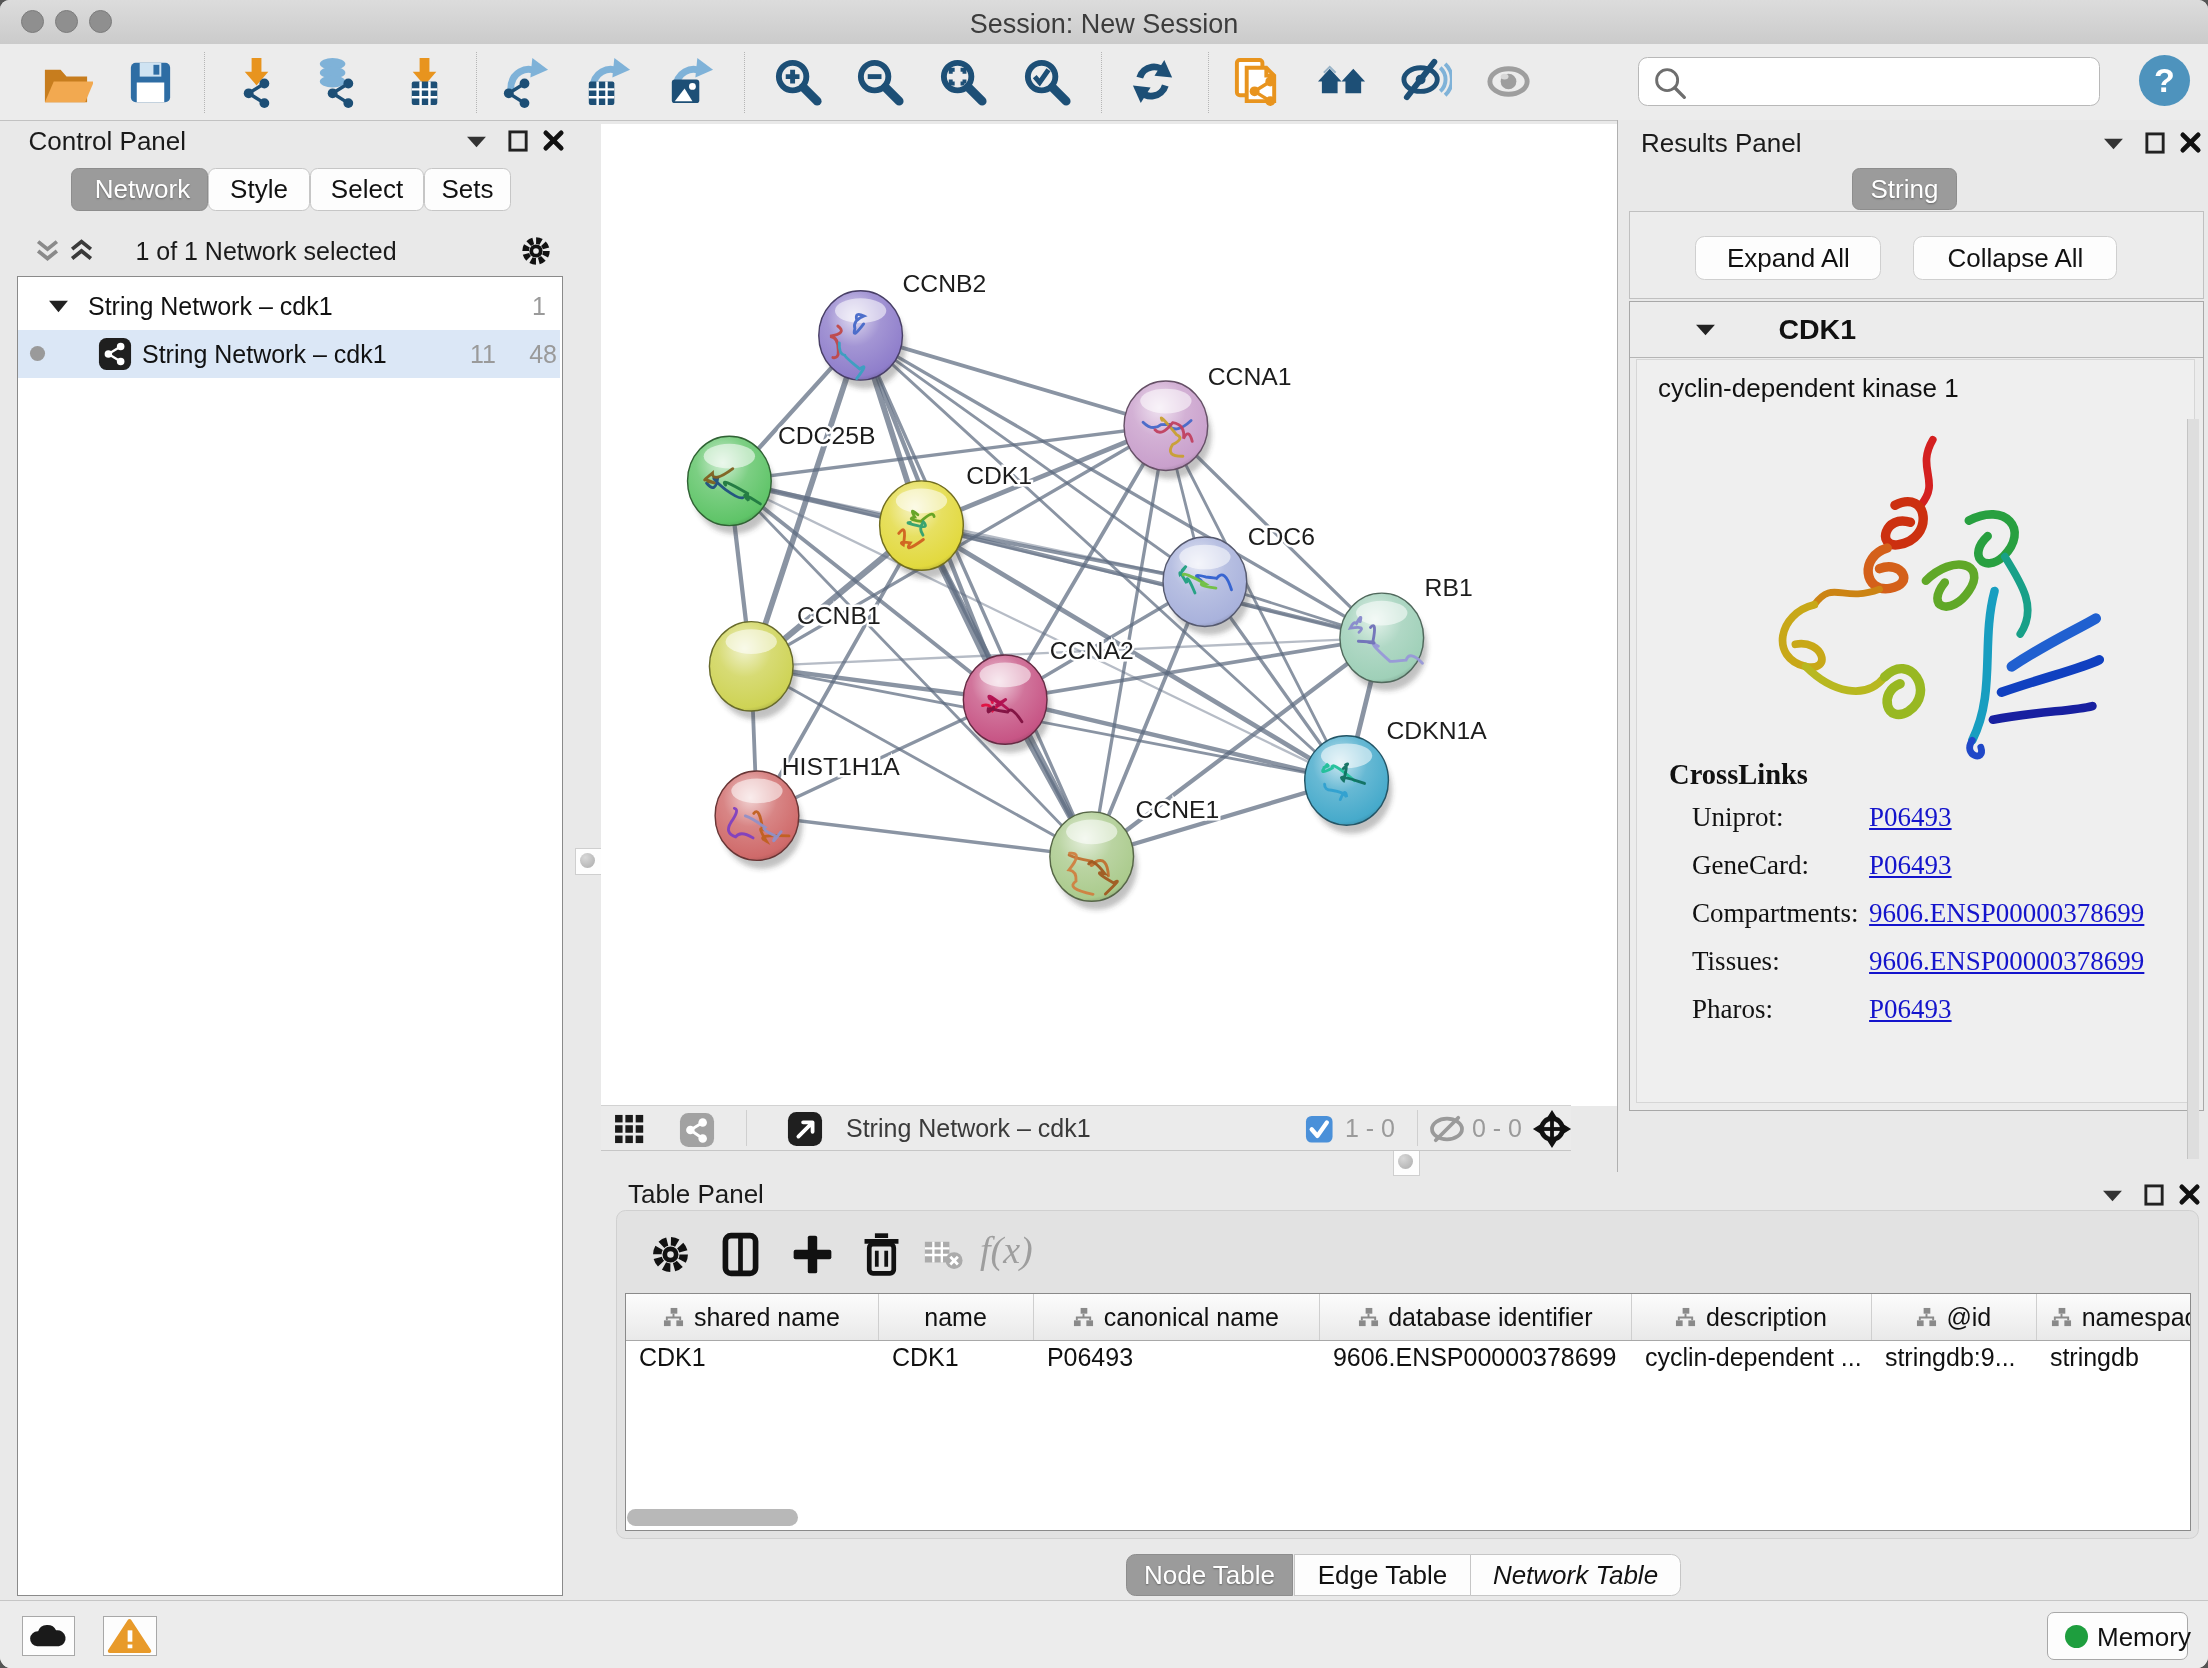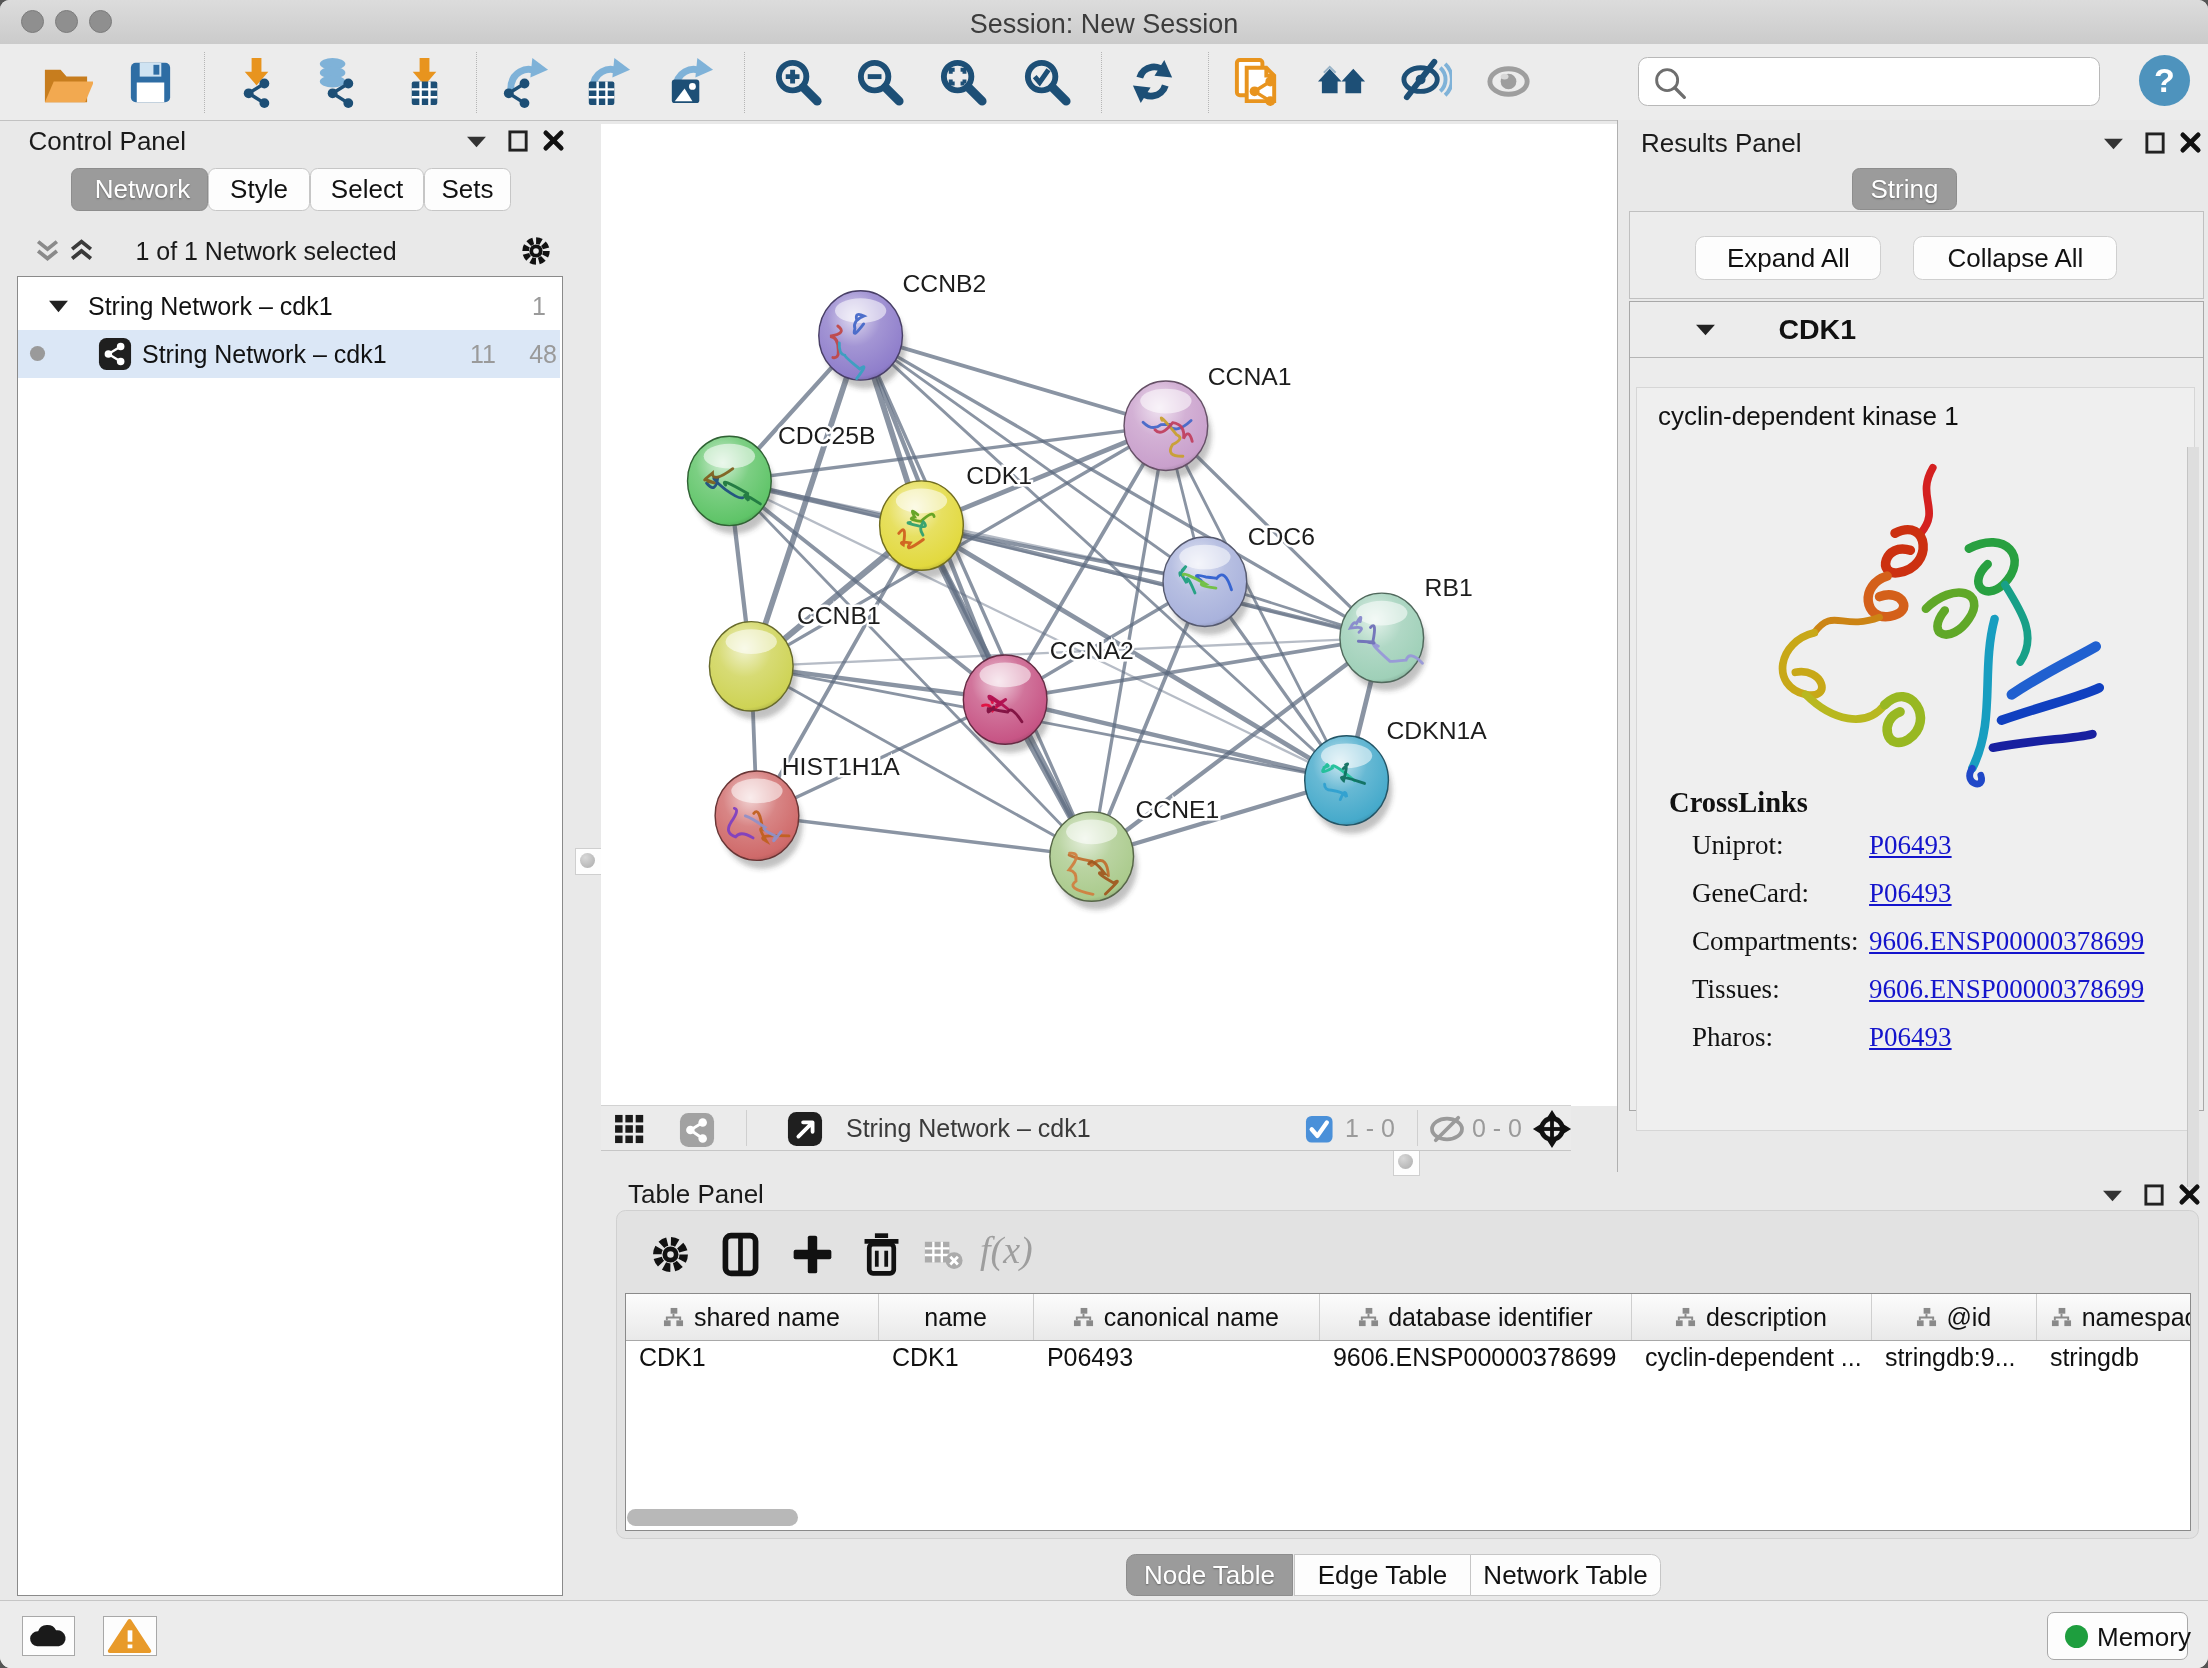--- a/index.html
+++ b/index.html
@@ -52,21 +52,21 @@
   #results-panel{position:absolute;left:1617px;top:120px;width:592px;height:1052px;background:#e9e9e9;
     border-left:1.9px solid #b0b0b0;}
   #rp-outerbox{position:absolute;left:11.4px;top:91px;width:573px;height:86px;background:#ececec;
     border:1px solid #c0c0c0;}
   .rp-btn{position:absolute;top:24px;height:44px;background:#fdfdfd;border:1px solid #cfcfcf;border-radius:9.5px;
     font-size:26px;color:#111;text-align:center;line-height:42px;cursor:pointer;box-sizing:border-box;}
   #rp-mainbox{position:absolute;left:11.4px;top:181px;width:573px;height:808px;background:#ececec;
     border:1px solid #a8a8a8;}
   #rp-gene-header{position:absolute;left:0;top:0;width:573px;height:55px;border-bottom:1px solid #b5b5b5;}
   #rp-gene{position:absolute;left:148px;top:11.4px;font-size:28.5px;font-weight:bold;color:#111;}
-  #rp-content{position:absolute;left:5.7px;top:57px;width:559px;height:744px;background:#efefef;border:1px solid #d6d6d6;box-sizing:border-box;margin-top:28px;}
+  #rp-content{position:absolute;left:5.7px;top:57px;width:559px;height:744px;background:#efefef;border:1px solid #d6d6d6;box-sizing:border-box;}
   #rp-desc{position:absolute;left:21px;top:13.3px;font-size:26px;color:#111;}
   #crosslinks{position:absolute;left:32px;top:399px;width:514px;font-family:"Liberation Serif",serif;}
   #cl-head{font-size:28.5px;font-weight:bold;color:#111;}
   .cl-row{position:relative;height:48px;}
   .cl-label{position:absolute;left:23px;top:11.4px;font-size:27px;color:#111;}
   .cl-link{position:absolute;left:200px;top:11.4px;font-size:27px;color:#1414cc;text-decoration:underline;cursor:pointer;}
   #rp-scroll{position:absolute;left:550px;top:59px;width:11.4px;height:740px;background:#dedede;border-left:1px solid #c4c4c4;}
   
   #tp-title{position:absolute;left:628px;top:1179px;}
   #tp-container{position:absolute;left:616px;top:1210px;width:1581px;height:327px;background:#e2e2e2;
@@ -796,15 +796,15 @@
       <div id="memory-dot"></div>
       <span id="memory-label">Memory</span>
     </div>
   </div>
 <div class="tab sel" style="left: 71px; top: 168px; width: 137px; height: 43px; line-height: 41px; position: absolute; padding-left: 6px;">Network</div>
     <div class="tab" style="left: 208px; top: 168px; width: 102px; height: 43px; line-height: 41px; position: absolute;">Style</div>
     <div class="tab" style="left: 310px; top: 168px; width: 114px; height: 43px; line-height: 41px; position: absolute;">Select</div>
     <div class="tab" style="left: 424px; top: 168px; width: 87px; height: 43px; line-height: 41px; position: absolute;">Sets</div>
     <div class="tab bottom-tab sel" style="left: 1126px; width: 167px; position: absolute; border-radius: 9.5px 0px 0px 9.5px;">Node Table</div>
     <div class="tab bottom-tab" style="left: 1294px; width: 177px; position: absolute; border-radius: 0px;">Edge Table</div>
-    <div class="tab bottom-tab" style="left: 1470px; width: 191px; position: absolute; border-radius: 0px 9.5px 9.5px 0px;">Network Table</div>
+    <div class="tab bottom-tab" style="left: 1470px; width: 211px; position: absolute; border-radius: 0px 9.5px 9.5px 0px; font-style: italic;">Network Table</div>
   </div>
 
 
 </body></html>

